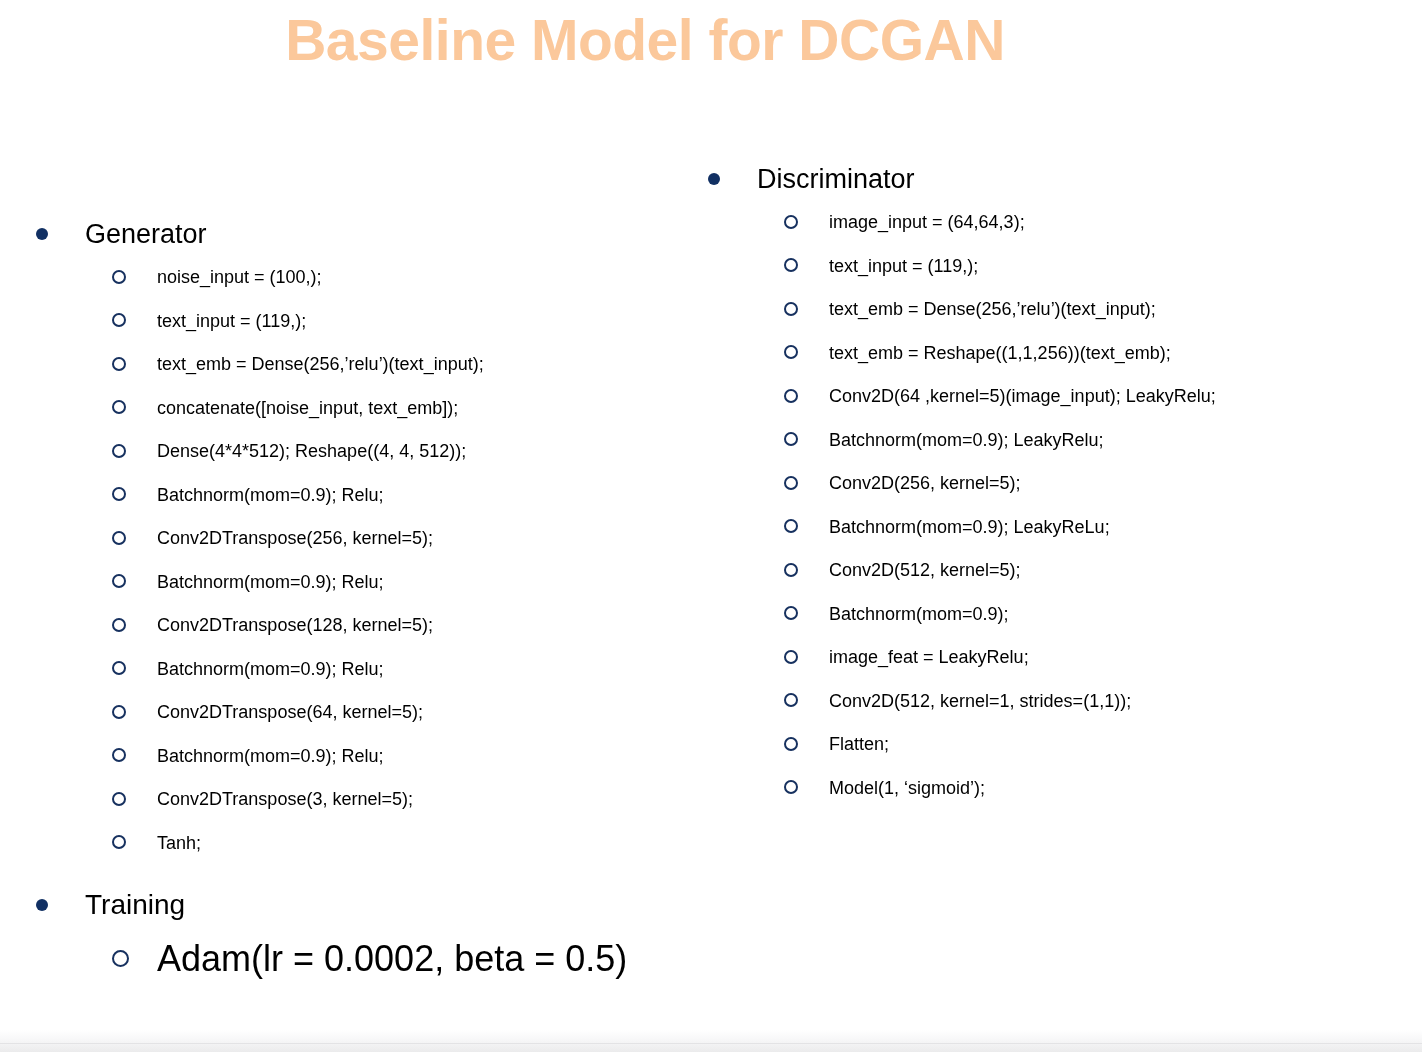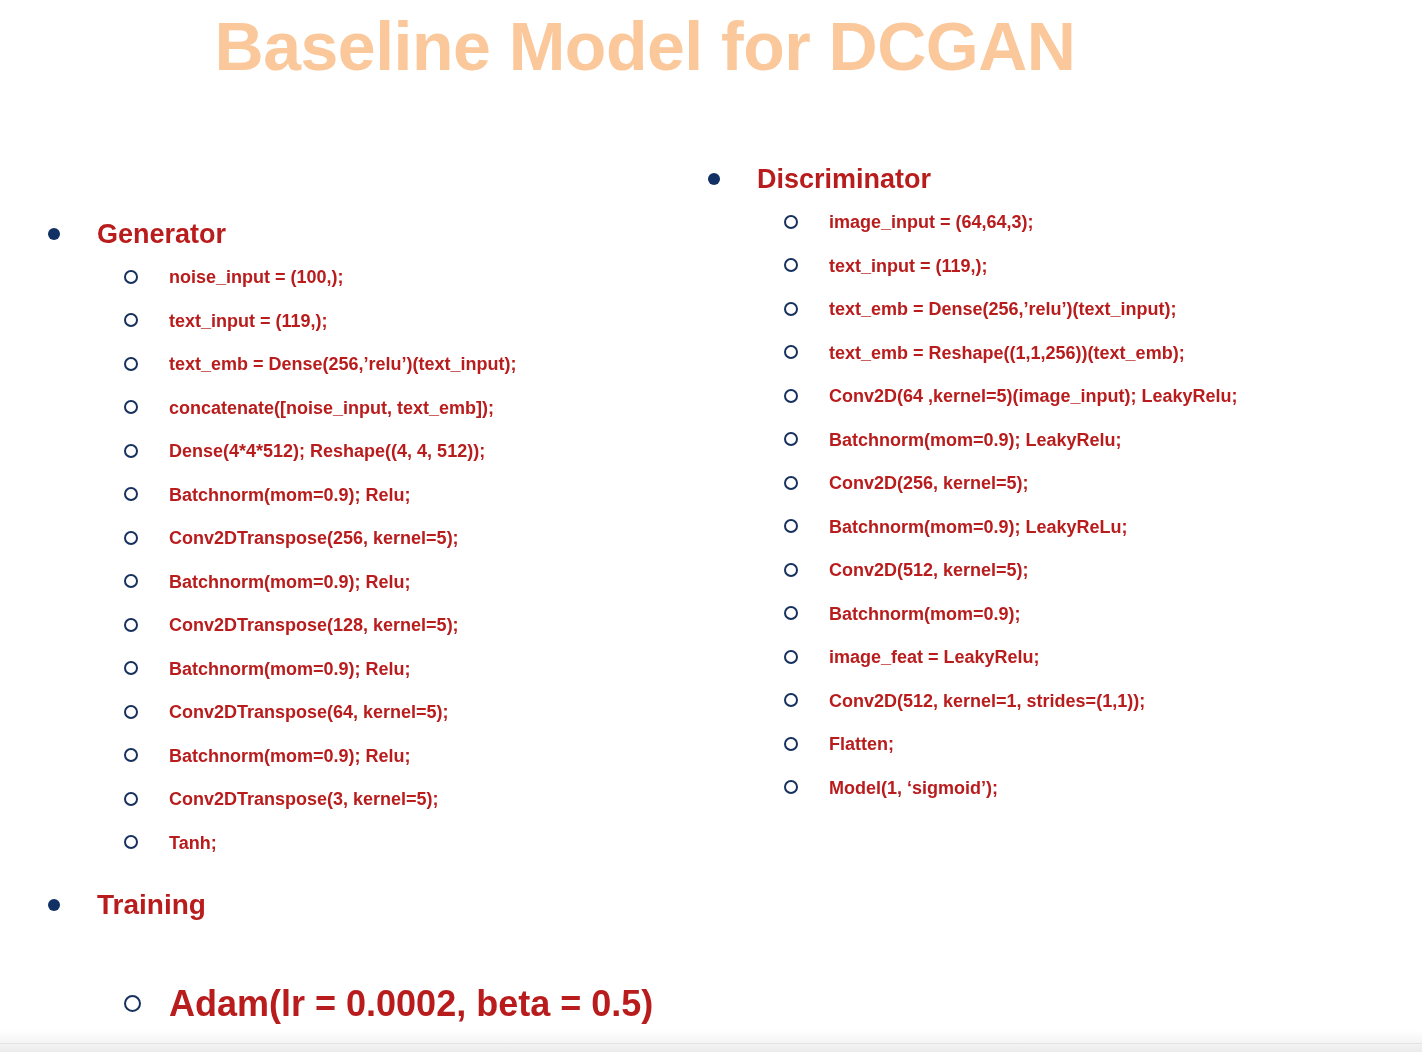--- a/index.html
+++ b/index.html
@@ -20,34 +20,34 @@
     overflow: hidden;
   }
 
   
   #slide-title {
     position: absolute;
     left: 0;
     top: 12px;
     width: 1290px;
     text-align: center;
-    font-size: 68px;
+    font-size: 57px;
     font-weight: bold;
     line-height: 1.0;
     letter-spacing: -0.5px;
     color: #fbc89b;
     white-space: nowrap;
   }
 
   
   .column {
     position: absolute;
   }
   #left-column {
-    left: 38px;
+    left: 26px;
     top: 212px;
     width: 660px;
   }
   #right-column {
     left: 698px;
     top: 157px;
     width: 724px;
   }
 
   
@@ -56,23 +56,22 @@
     margin: 0;
     padding: 0;
   }
   ul.lvl2 {
     margin: 0;
   }
 
   li.item {
     position: relative;
     display: block;
-    color: #b91c1c;
+    color: #000000;
     white-space: nowrap;
-    font-weight: bold;
   }
 
   
   li.l1 {
     padding-left: 59px;
     font-size: 27px;
     line-height: 44px;
     height: 44px;
   }
   li.l1 > .marker {
@@ -132,21 +131,20 @@
   }
   li.big.l1 > .marker {
     height: 52px;
     line-height: 52px;
   }
   li.big.l2 {
     font-size: 36px;
     line-height: 56px;
     height: 56px;
     padding-left: 131px;
-    margin-top: 45px;
   }
   li.big.l2 > .marker {
     height: 56px;
   }
   li.big.l2 > .marker::before {
     margin-top: -9px;
     width: 17px;
     height: 17px;
   }
 

